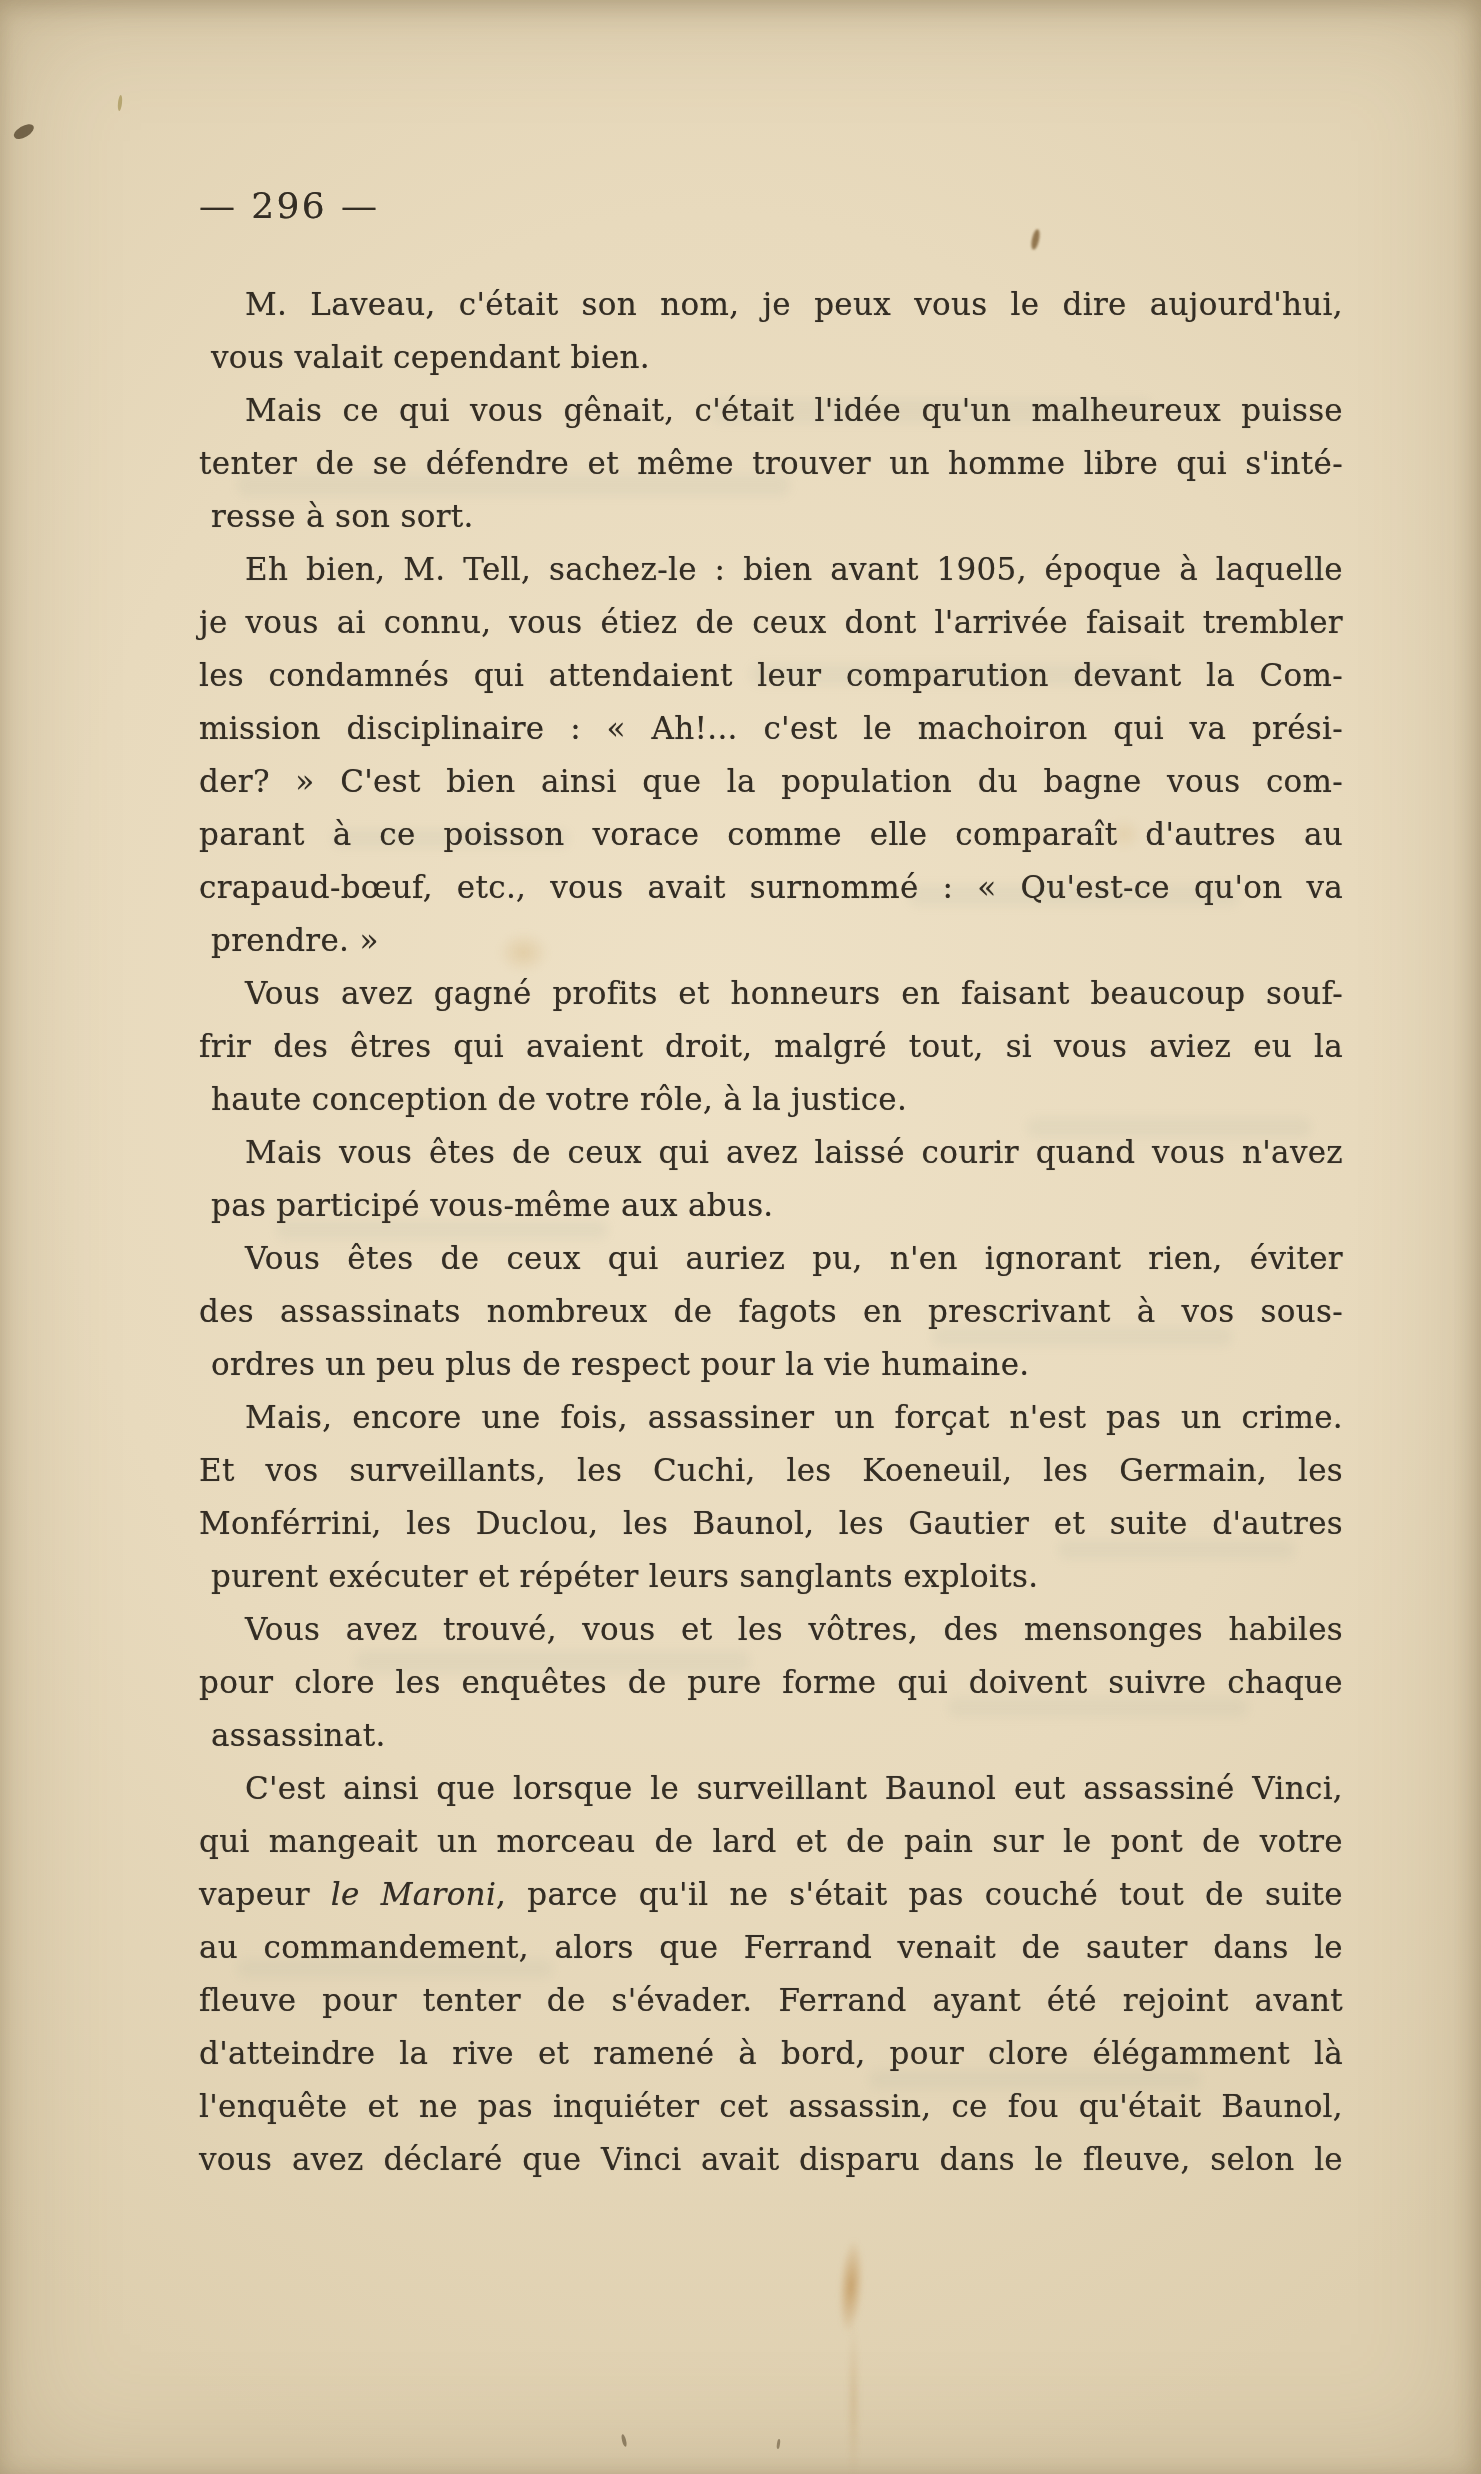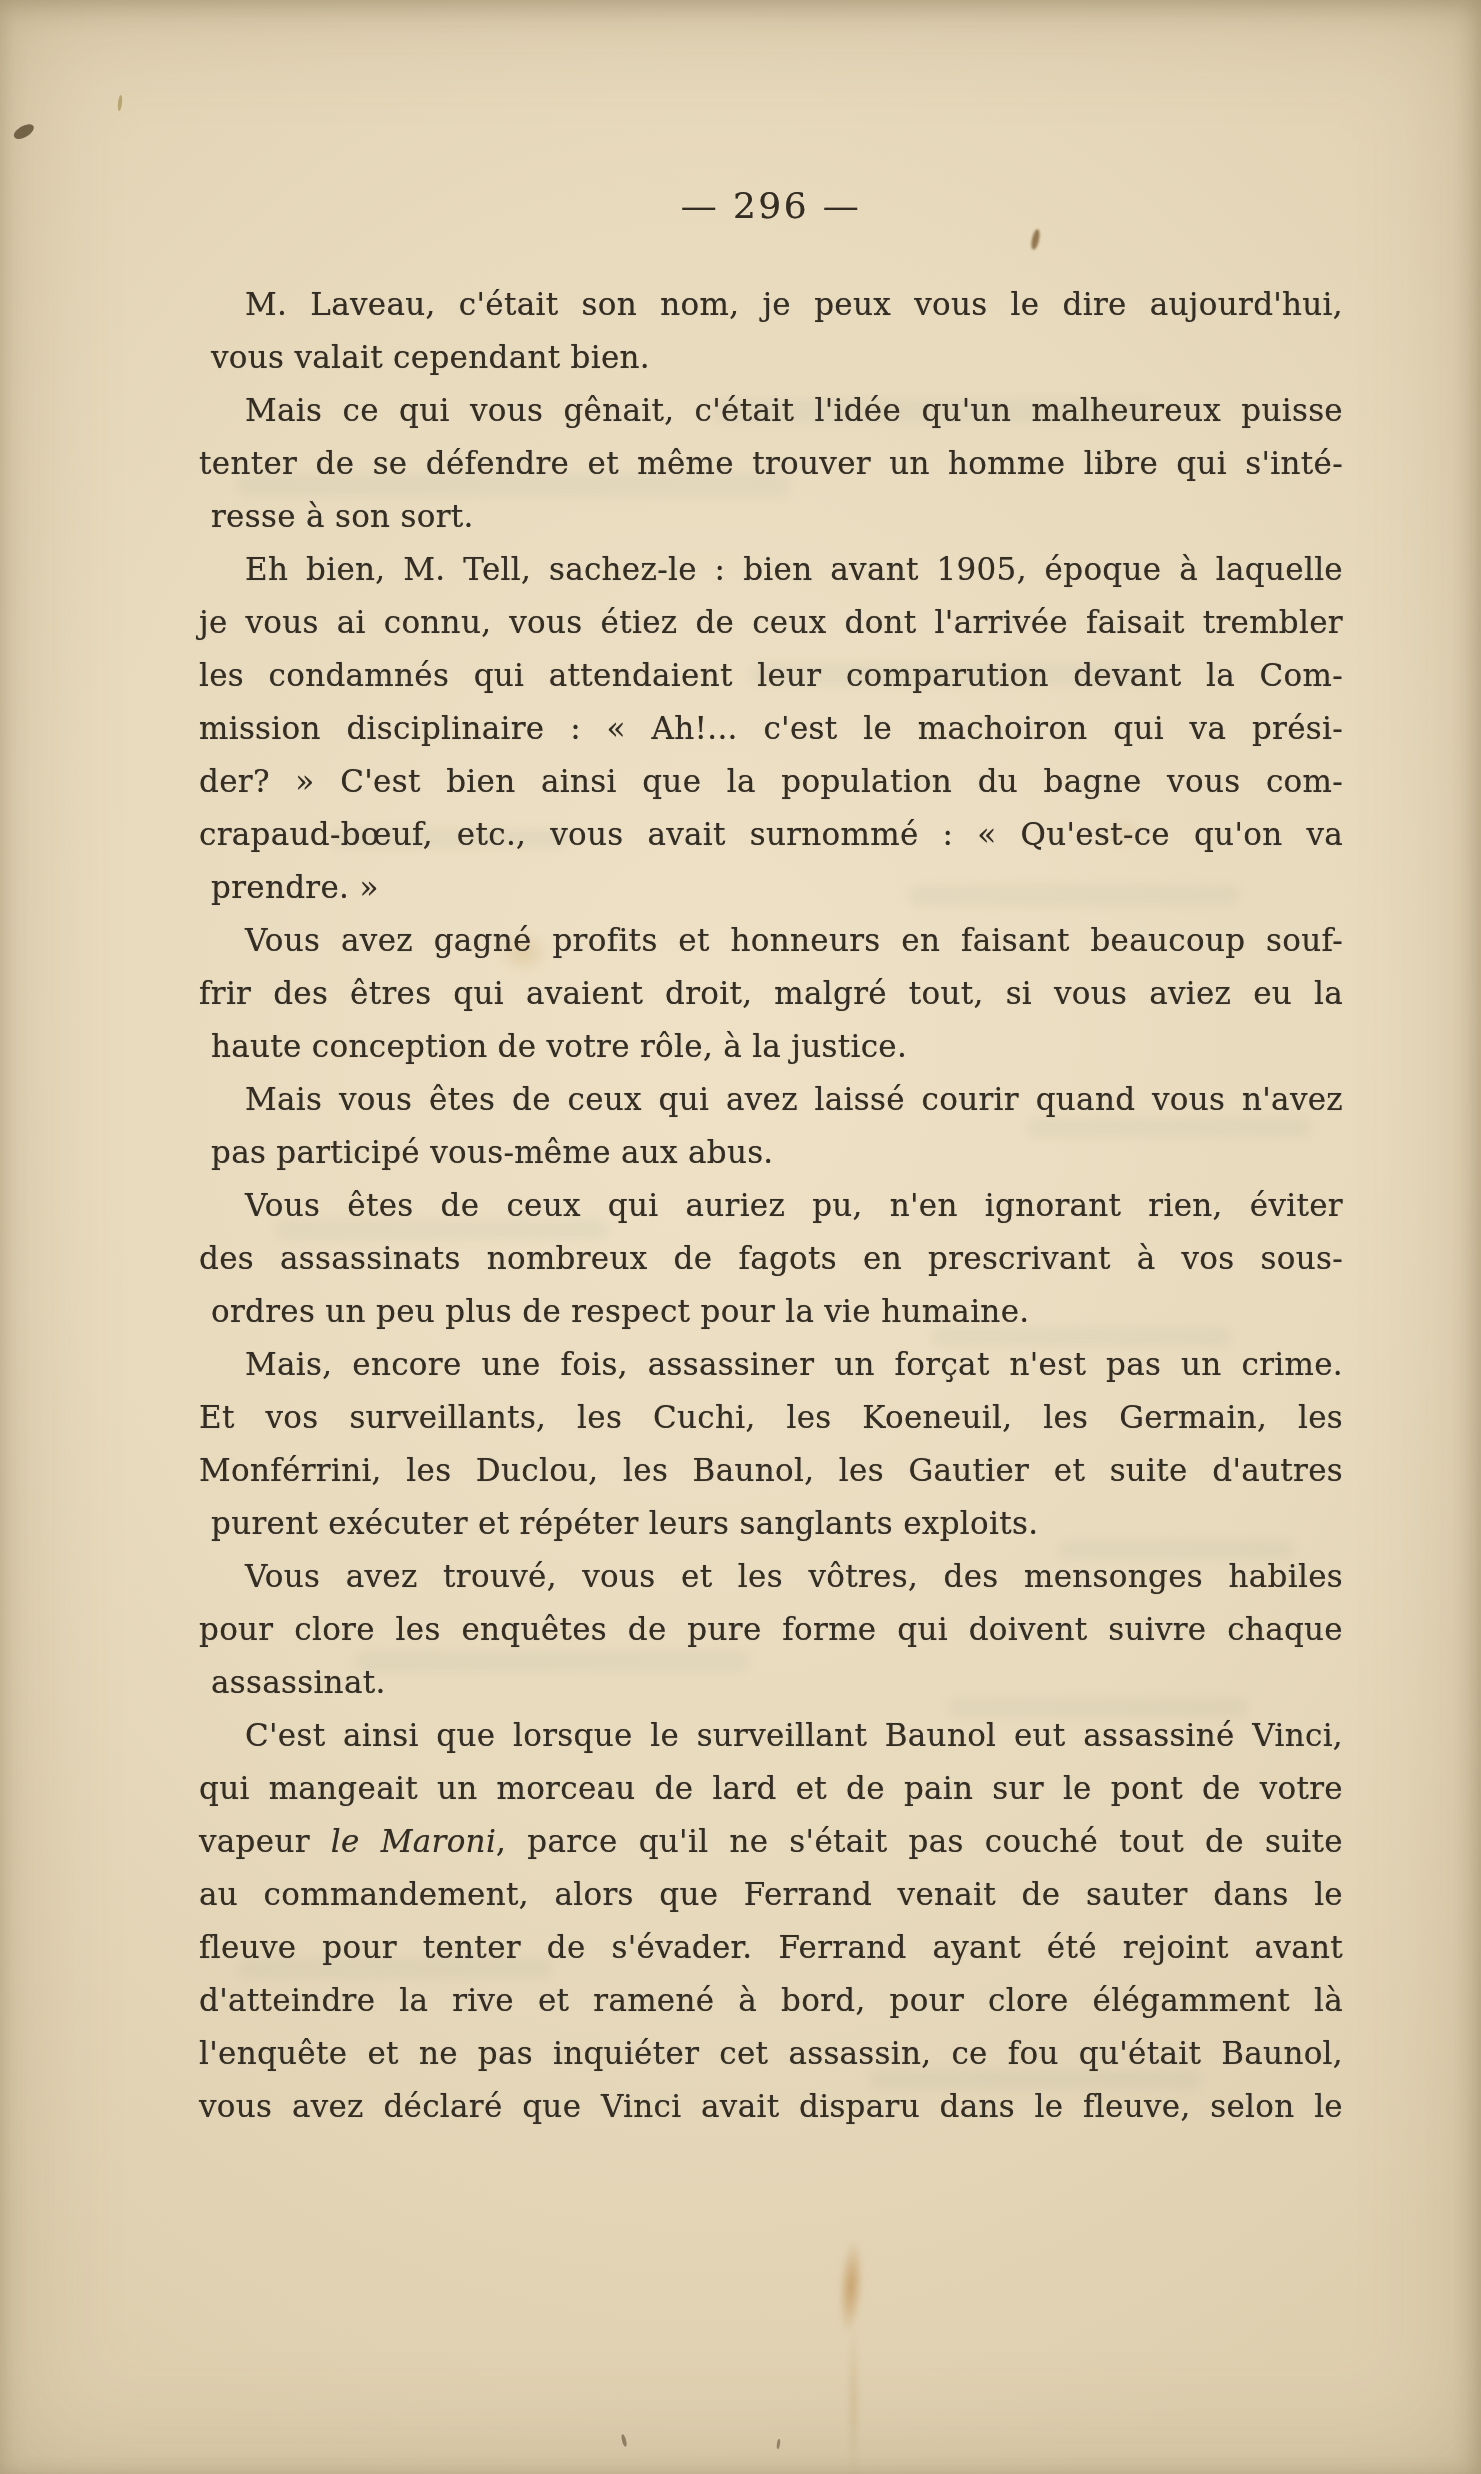--- a/index.html
+++ b/index.html
@@ -14,21 +14,21 @@
   }
   .vignette {
     position:absolute; inset:0; pointer-events:none;
     box-shadow:
       inset 0 0 118px rgba(120,98,58,0.28),
       inset 0 9.5px 27px rgba(110,90,55,0.22),
       inset -6.3px 0 20.5px rgba(110,90,55,0.18);
   }
   .page-header {
     position:absolute; left:199px; top:185px; width:1144px;
-    text-align:center; font-size:36px; letter-spacing:2.4px;
+    text-align:left; font-size:36px; letter-spacing:2.4px;
     text-shadow:0 0 0.6px rgba(51,45,36,0.55);
   }
   .text-block {
     position:absolute; left:199px; top:278px; width:1144px;
     font-size:31px; line-height:53px; letter-spacing:0.3px;
     text-shadow:0 0 0.7px rgba(51,45,36,0.55);
   }
   .line { text-align:justify; text-align-last:justify; height:53px; }
   .line.end { text-align-last:left;margin-left:12px; }
   .line.indent { text-indent:46px; }
@@ -76,20 +76,21 @@
       <div class="line indent">Mais ce qui vous gênait, c'était l'idée qu'un malheureux puisse</div>
       <div class="line">tenter de se défendre et même trouver un homme libre qui s'inté-</div>
       <div class="line end">resse à son sort.</div>
     </div>
     <div>
       <div class="line indent">Eh bien, M. Tell, sachez-le : bien avant 1905, époque à laquelle</div>
       <div class="line">je vous ai connu, vous étiez de ceux dont l'arrivée faisait trembler</div>
       <div class="line">les condamnés qui attendaient leur comparution devant la Com-</div>
       <div class="line">mission disciplinaire : « Ah!... c'est le machoiron qui va prési-</div>
       <div class="line">der? » C'est bien ainsi que la population du bagne vous com-</div>
+      <div class="line">parant à ce poisson vorace comme elle comparaît d'autres au</div>
       <div class="line">crapaud-bœuf, etc., vous avait surnommé : « Qu'est-ce qu'on va</div>
       <div class="line end">prendre. »</div>
     </div>
     <div>
       <div class="line indent">Vous avez gagné profits et honneurs en faisant beaucoup souf-</div>
       <div class="line">frir des êtres qui avaient droit, malgré tout, si vous aviez eu la</div>
       <div class="line end">haute conception de votre rôle, à la justice.</div>
     </div>
     <div>
       <div class="line indent">Mais vous êtes de ceux qui avez laissé courir quand vous n'avez</div>

